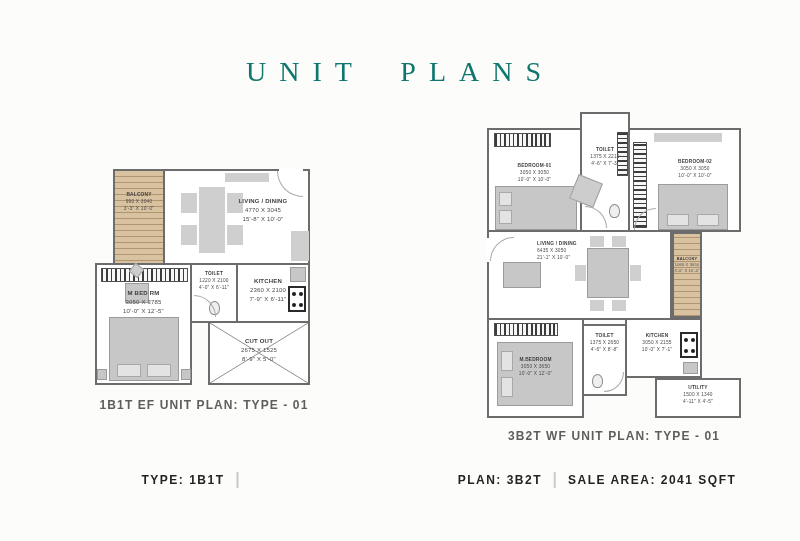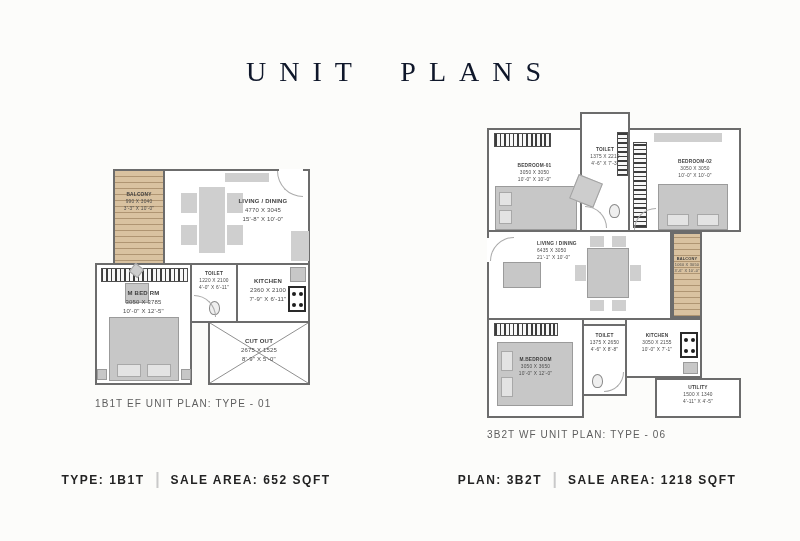--- a/index.html
+++ b/index.html
@@ -1,20 +1,20 @@
 <!DOCTYPE html>
 <html><head>
 <meta charset="utf-8">
 <style>
   *{box-sizing:border-box;margin:0;padding:0}
   html,body{width:800px;height:541px;background:#fcfcfa;overflow:hidden}
   .canvas{position:relative;width:800px;height:541px;background:#fcfcfa;font-family:"Liberation Sans",sans-serif}
   .title{position:absolute;top:56px;left:0;width:100%;text-align:center;
          font-family:"Liberation Serif",serif;font-size:28px;font-weight:500;
-         letter-spacing:13px;word-spacing:16px;color:#0f172a}
+         letter-spacing:13px;word-spacing:16px;color:#0f766e}
   .plan{position:absolute}
   .room{position:absolute;border:2px solid #6c6c6c;background:#fff}
   .lbl{position:absolute;display:flex;flex-direction:column;align-items:center;text-align:center;
        color:#4c4c4c;font-size:6px;line-height:1.5;letter-spacing:.2px;white-space:nowrap;z-index:6}
   .lbl .nm{font-weight:700;color:#3e3e3e}
   .lbl.xs{font-size:4.8px}
   .lbl.xxs{font-size:3.9px}
   .wood{background-color:#d9c2a0;background-image:repeating-linear-gradient(0deg,rgba(124,94,58,.45) 0,rgba(124,94,58,.45) 1px,transparent 1px,transparent 6px)}
   .hatch-v{position:absolute;background-color:#f7f7f7;border:1px solid #4e4e4e;
        background-image:repeating-linear-gradient(90deg,#3c3c3c 0,#3c3c3c 1.5px,transparent 1.5px,transparent 4.5px);z-index:3}
@@ -29,21 +29,21 @@
   .wc{position:absolute;width:11px;height:14px;border:1px solid #8a8a8a;
       border-radius:50% 50% 45% 45%;background:#efefef;z-index:3}
   .arc{position:absolute;border:0 solid #ababab;z-index:4}
   .arc.bl{border-left-width:1px;border-bottom-width:1px;border-radius:0 0 0 100%}
   .arc.tr{border-top-width:1px;border-right-width:1px;border-radius:0 100% 0 0}
   .arc.tl{border-top-width:1px;border-left-width:1px;border-radius:100% 0 0 0}
   .arc.br{border-right-width:1px;border-bottom-width:1px;border-radius:0 0 100% 0}
   .gap{position:absolute;background:#fff;z-index:5}
   .rug{position:absolute;background:#cdcdcd;border:1px solid #a2a2a2;z-index:7}
   .cut-x{position:absolute;inset:0;width:100%;height:100%}
-  .caption{position:absolute;font-size:10px;font-weight:400;letter-spacing:1.1px;color:#5e5e5e;text-align:left}
+  .caption{position:absolute;font-size:12px;font-weight:700;letter-spacing:1.1px;color:#5e5e5e;text-align:center}
   .footer{position:absolute;top:472px;display:flex;align-items:center;transform:translateX(-50%);
           font-size:12px;font-weight:700;letter-spacing:1.5px;color:#232323;white-space:nowrap}
   .vd{width:2px;height:16px;background:#c9c9c9;margin:0 12px}
 </style>
 </head>
 <body>
 
 <div class="canvas">
 
   <div class="title">UNIT PLANS</div>
@@ -243,26 +243,25 @@
       <div class="lbl xs" style="left:0;top:4px;width:100%">
         <span class="nm">UTILITY</span>
         <span>1500 X 1340</span>
         <span>4'-11" X 4'-5"</span>
       </div>
     </div>
 
     <div class="rug" style="left:86px;top:66px;width:26px;height:26px;transform:rotate(22deg)"></div>
   </div>
 
-  <div class="caption" style="left:487px;top:429px;width:254px">3B2T WF UNIT PLAN: TYPE - 06</div>
+  <div class="caption" style="left:487px;top:429px;width:254px">3B2T WF UNIT PLAN: TYPE - 01</div>
 
   <div class="footer" style="left:196px">
     <span>TYPE: 1B1T</span>
     <span class="vd"></span>
-    <span>SALE AREA: 652 SQFT</span>
   </div>
   <div class="footer" style="left:597px">
     <span>PLAN: 3B2T</span>
     <span class="vd"></span>
-    <span>SALE AREA: 1218 SQFT</span>
+    <span>SALE AREA: 2041 SQFT</span>
   </div>
 
 </div>
 
 </body></html>

